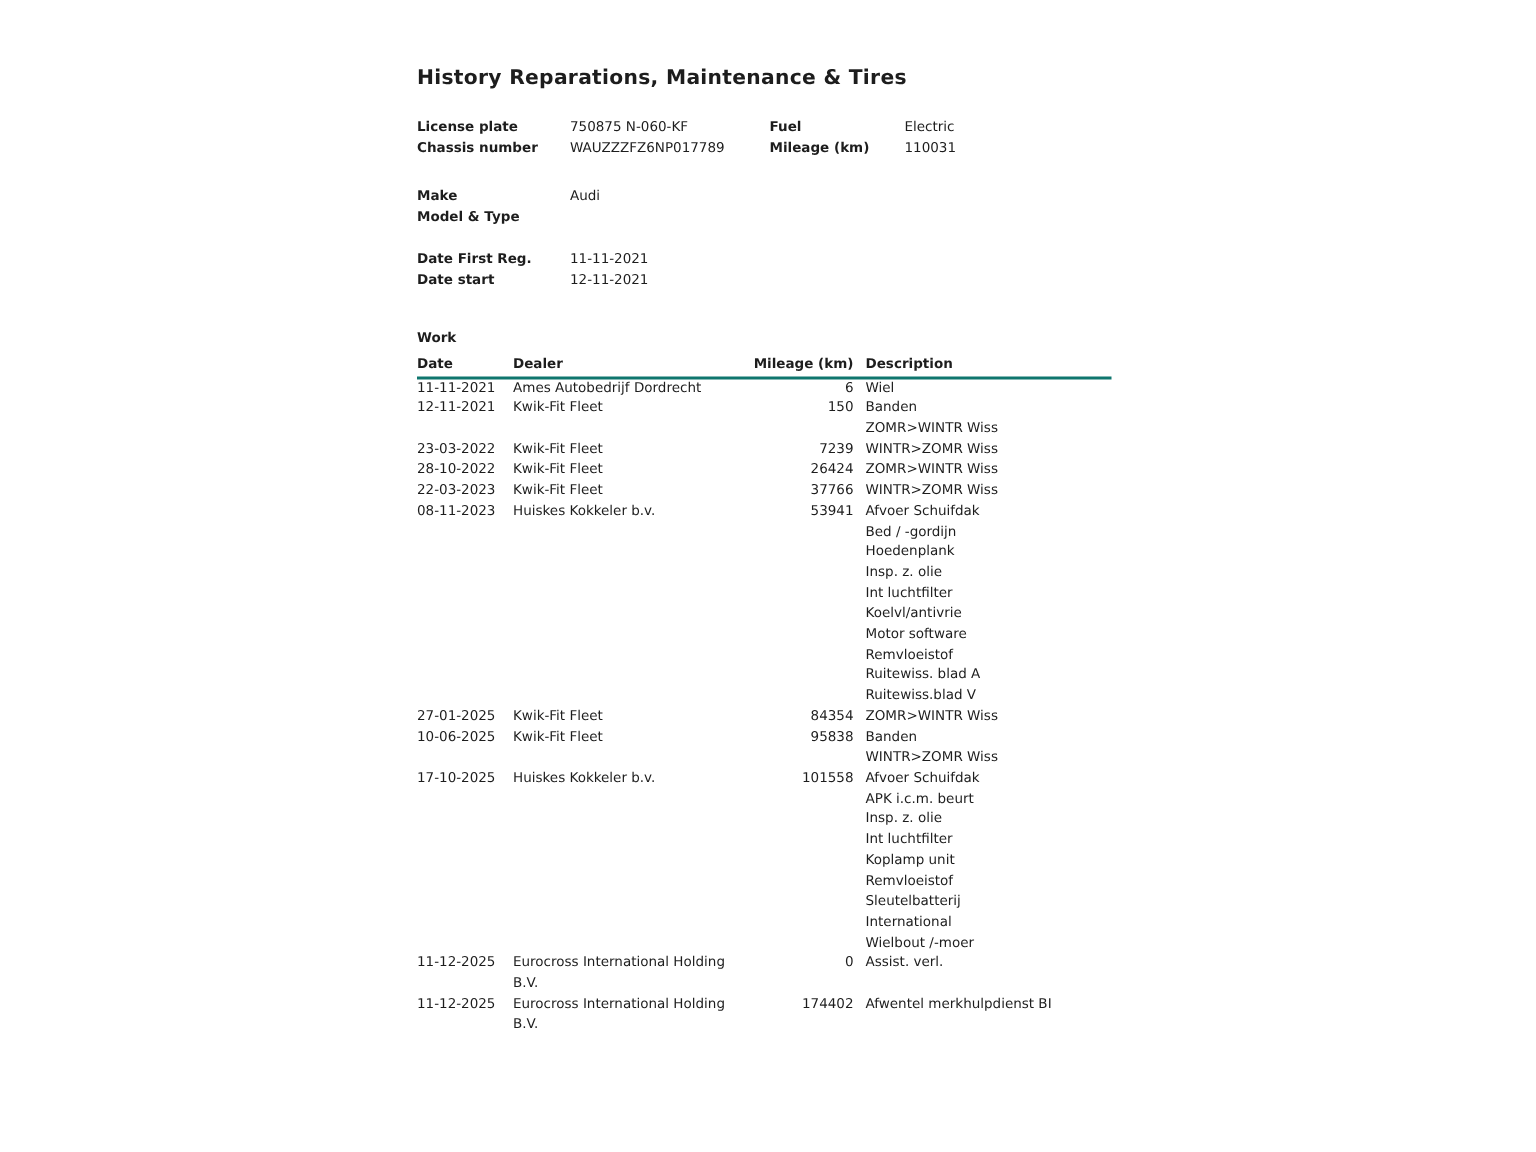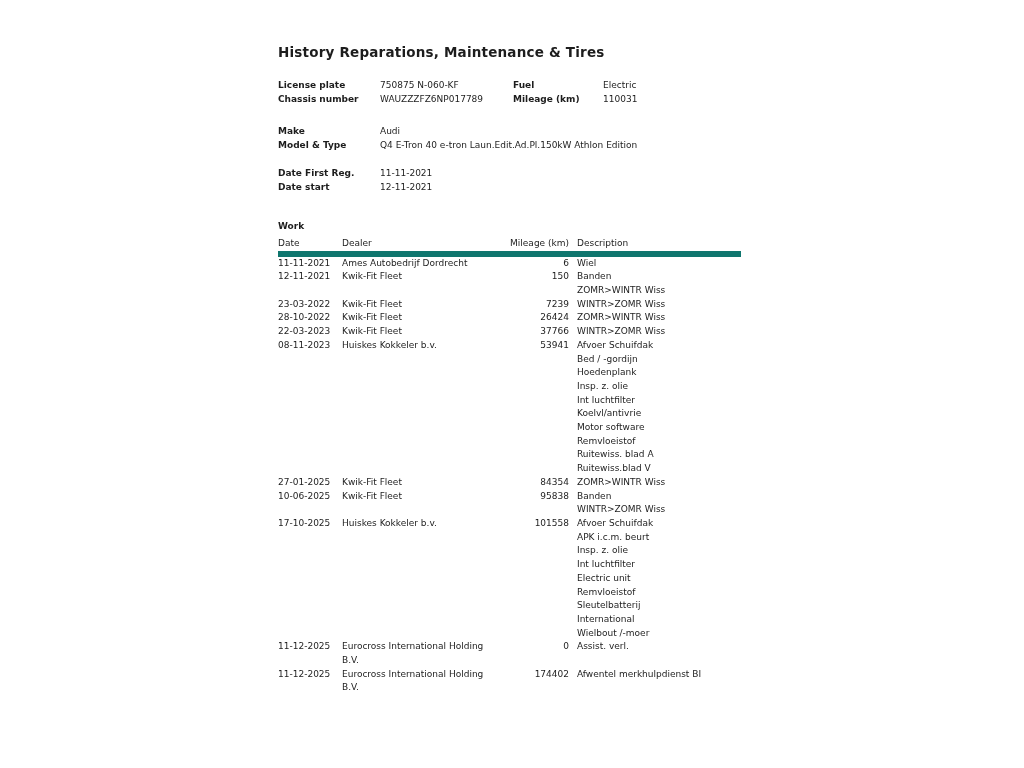--- a/index.html
+++ b/index.html
@@ -48,21 +48,22 @@
 
   .table { margin-top: 3px; }
   .trow {
     display: grid;
     grid-template-columns: 64px 160px 67px 172px;
     align-items: start;
     font-size: 9px;
     line-height: 13.7px;
   }
   .trow.header {
-    border-bottom: 6px solid #0f766e;
+    border-bottom: 2px solid #0f766e;
+    font-weight: bold;
   }
   .c-date { white-space: nowrap; }
   .c-dealer { padding-right: 6px; }
   .c-mileage { text-align: right; white-space: nowrap; }
   .c-desc { padding-left: 8px; }
   .desc-line { white-space: nowrap; }
 </style>
 </head>
 <body>
 
@@ -85,21 +86,20 @@
     </div>
   </div>
 
   <div class="fields second">
     <div class="frow">
       <div class="flabel">Make</div>
       <div>Audi</div>
     </div>
     <div class="frow">
       <div class="flabel">Model &amp; Type</div>
-      <div style="grid-column: 2 / 5;">Q4 E-Tron 40 e-tron Laun.Edit.Ad.Pl.150kW Athlon Edition</div>
     </div>
   </div>
 
   <div class="fields third">
     <div class="frow">
       <div class="flabel">Date First Reg.</div>
       <div>11-11-2021</div>
     </div>
     <div class="frow">
       <div class="flabel">Date start</div>
@@ -194,21 +194,21 @@
         </div>
         <div class="trow">
           <div class="c-date">17-10-2025</div>
           <div class="c-dealer">Huiskes Kokkeler b.v.</div>
           <div class="c-mileage">101558</div>
           <div class="c-desc">
             <div class="desc-line">Afvoer Schuifdak</div>
             <div class="desc-line">APK i.c.m. beurt</div>
             <div class="desc-line">Insp. z. olie</div>
             <div class="desc-line">Int luchtfilter</div>
-            <div class="desc-line">Electric unit</div>
+            <div class="desc-line">Koplamp unit</div>
             <div class="desc-line">Remvloeistof</div>
             <div class="desc-line">Sleutelbatterij</div>
             <div class="desc-line">International</div>
             <div class="desc-line">Wielbout /-moer</div>
           </div>
         </div>
         <div class="trow">
           <div class="c-date">11-12-2025</div>
           <div class="c-dealer">Eurocross International Holding B.V.</div>
           <div class="c-mileage">0</div>

